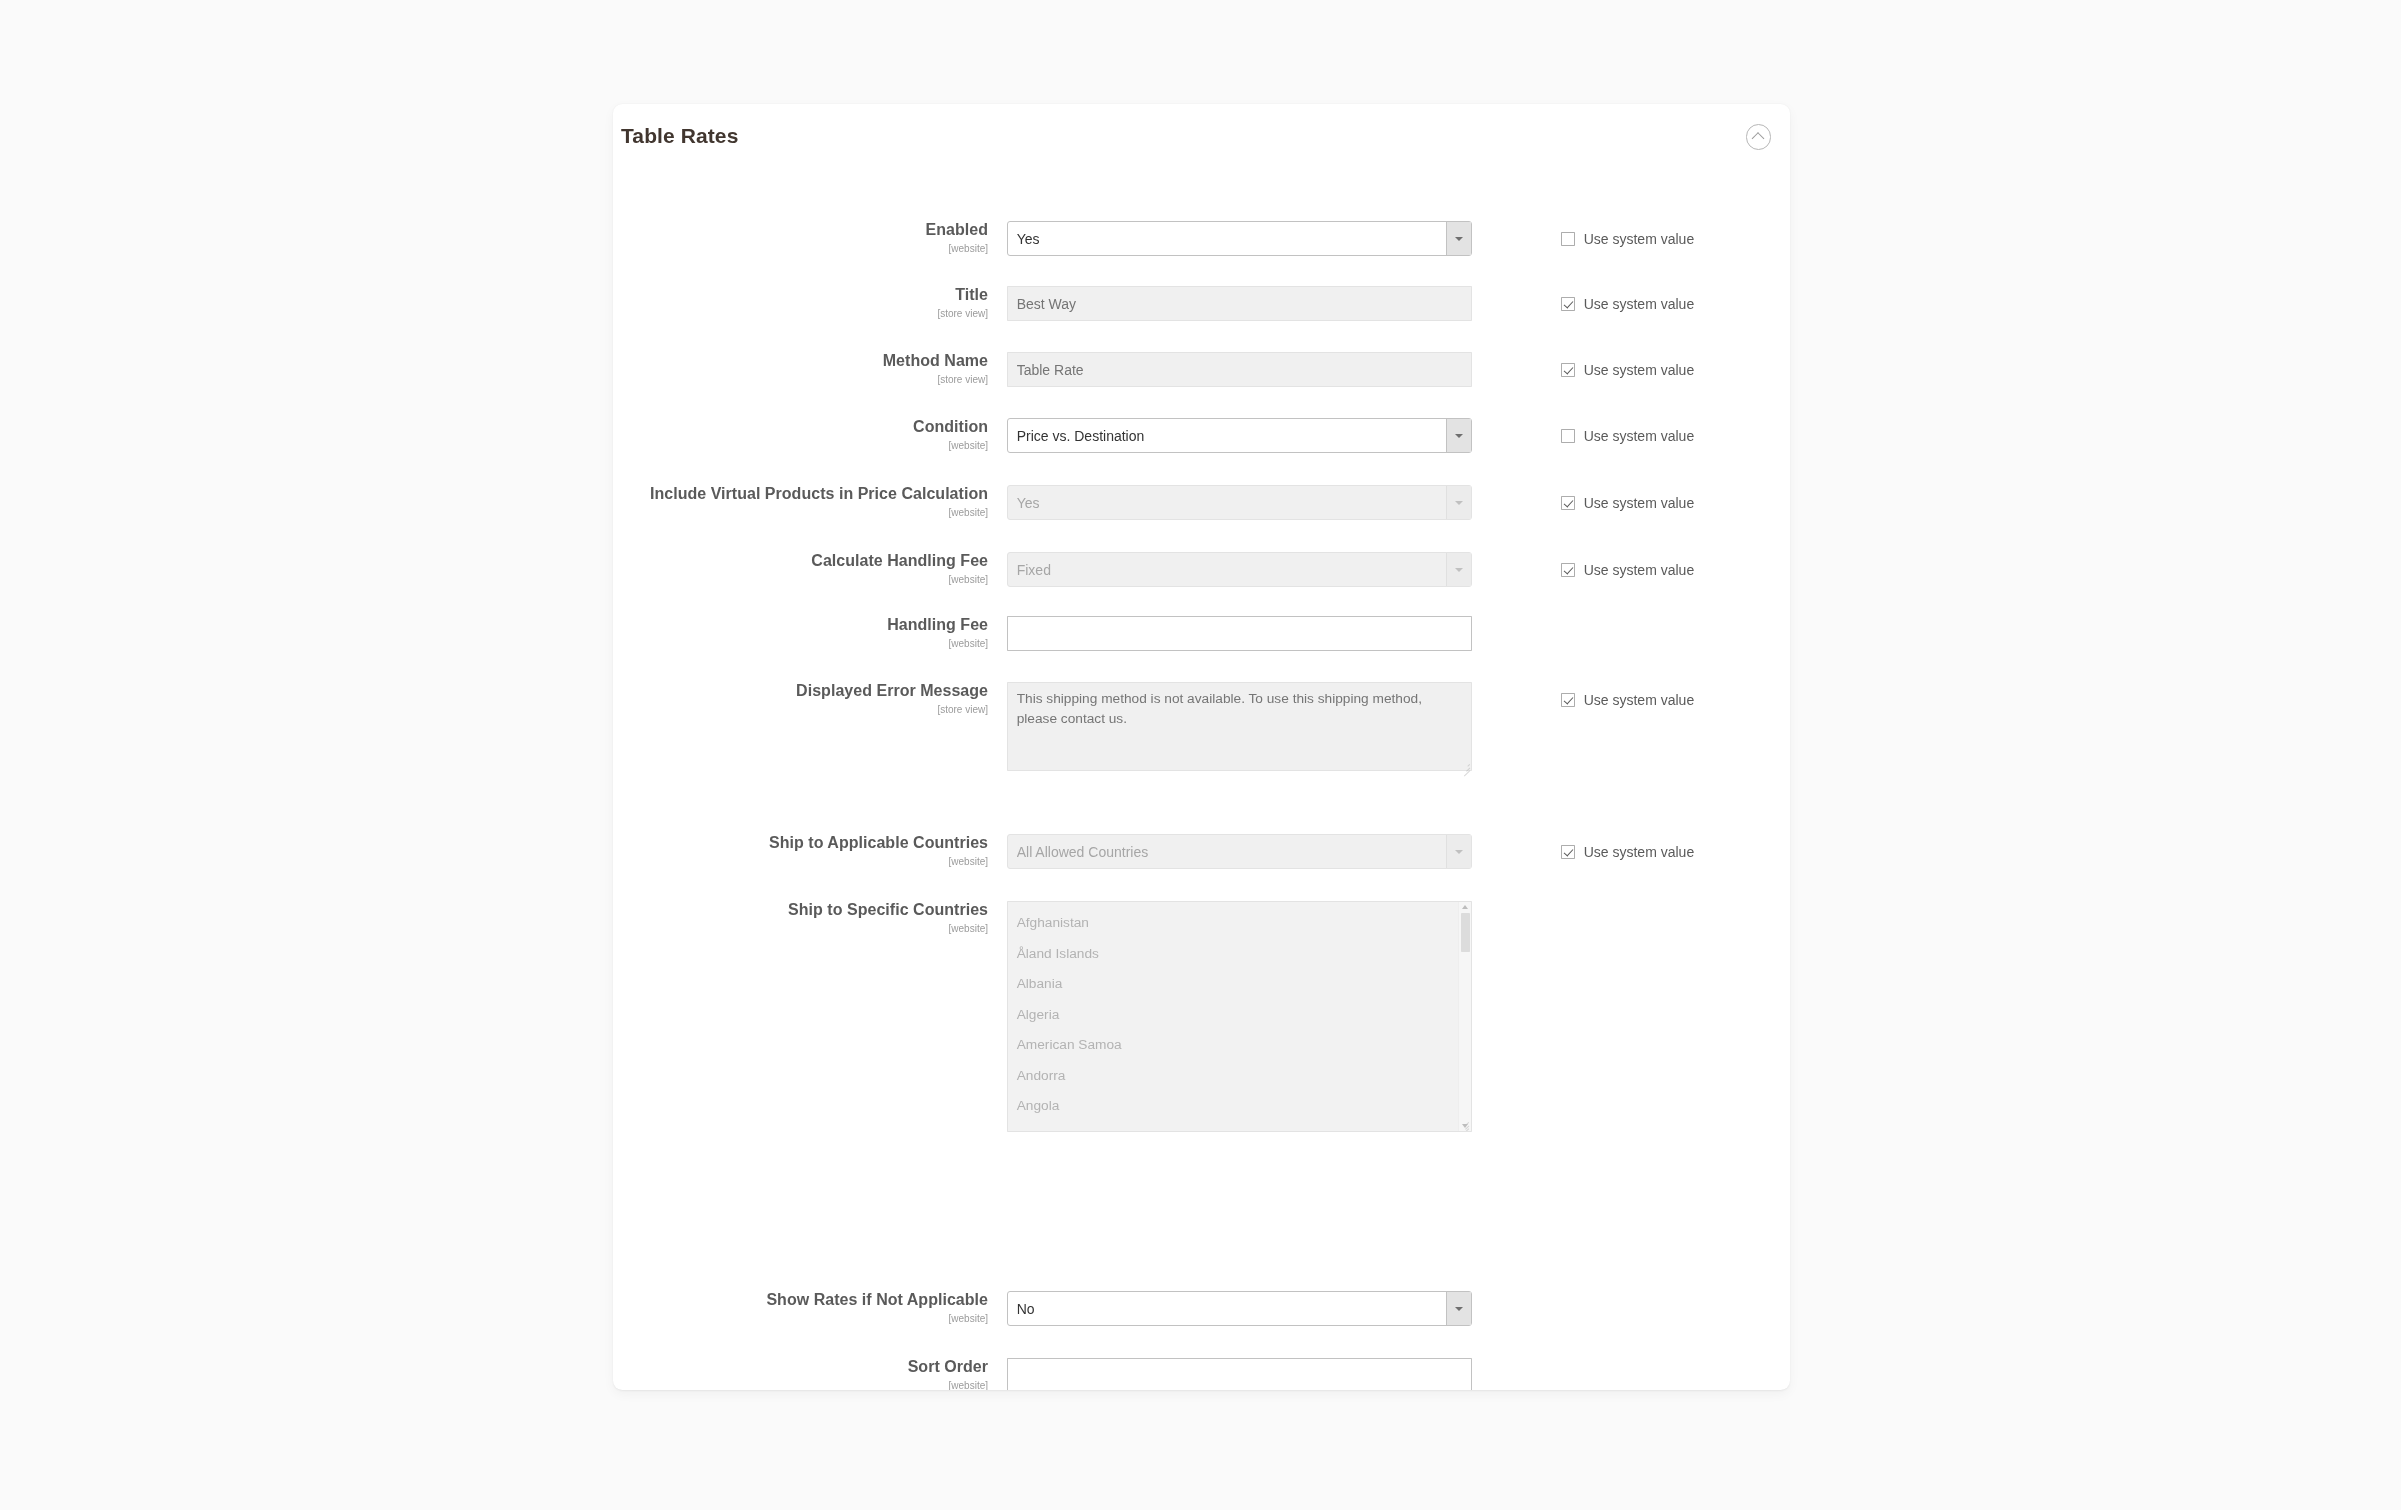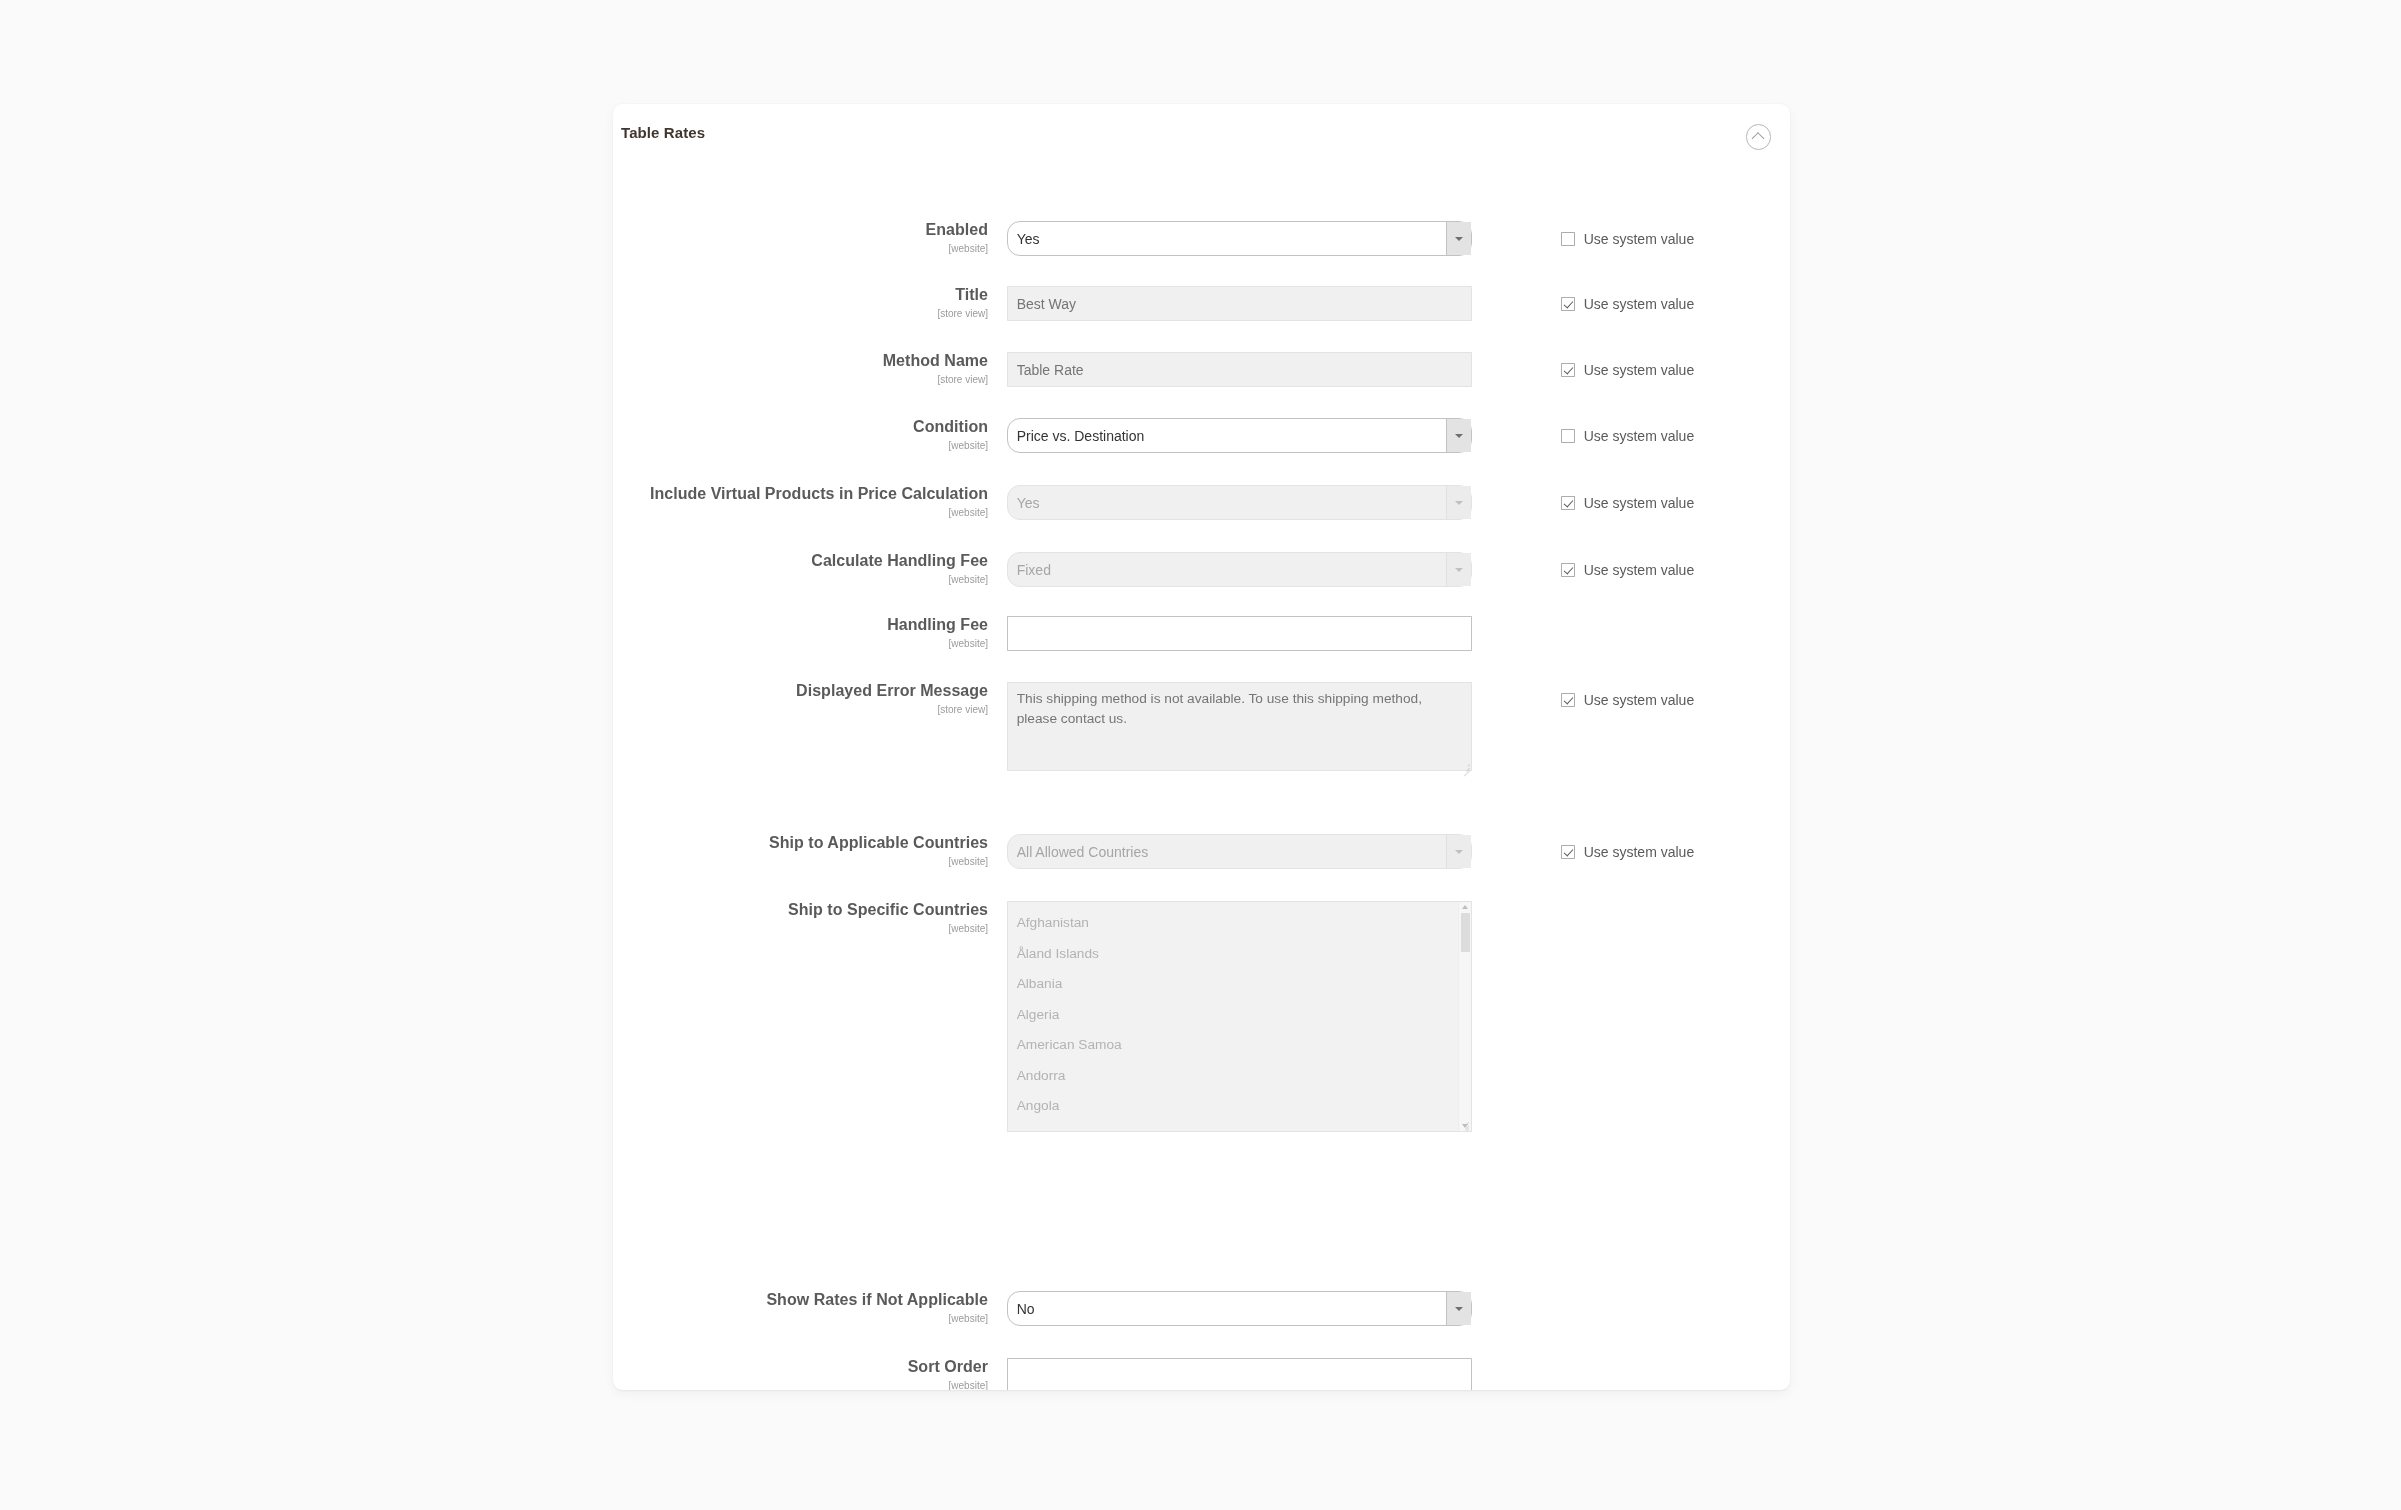--- a/index.html
+++ b/index.html
@@ -22,21 +22,21 @@
     background: #ffffff;
     border-radius: 9.4px;
     box-shadow: 0 0.7px 2px rgba(0,0,0,0.055), 0 4px 12px rgba(0,0,0,0.045);
     overflow: hidden;
   }
 
   .panel-title {
     position: absolute;
     left: 8px;
     top: 20px;
-    font-size: 15px;
+    font-size: 21px;
     font-weight: 700;
     color: #41362f;
     letter-spacing: 0.1px;
   }
 
   .collapse-btn {
     position: absolute;
     right: 19px;
     top: 20px;
     width: 25.5px;
@@ -150,21 +150,21 @@
   .resize-grip i:nth-child(1){ bottom:0.7px; width:8px; transform:rotate(-45deg);}
   .resize-grip i:nth-child(2){ bottom:3.4px; width:5.4px;  transform:rotate(-45deg);}
   .resize-grip i:nth-child(3){ bottom:6px; width:2.7px;  transform:rotate(-45deg);}
 
   
   .sel {
     position: relative;
     width: 465px;
     height: 35px;
     border: 0.7px solid #c2c2c2;
-    border-radius: 13px;
+    border-radius: 3px;
     background: #ffffff;
     cursor: pointer;
   }
   .sel .sel-val {
     position: absolute;
     left: 8.7px; top: 0;
     right: 32px;
     height: 100%;
     display: flex;
     align-items: center;

